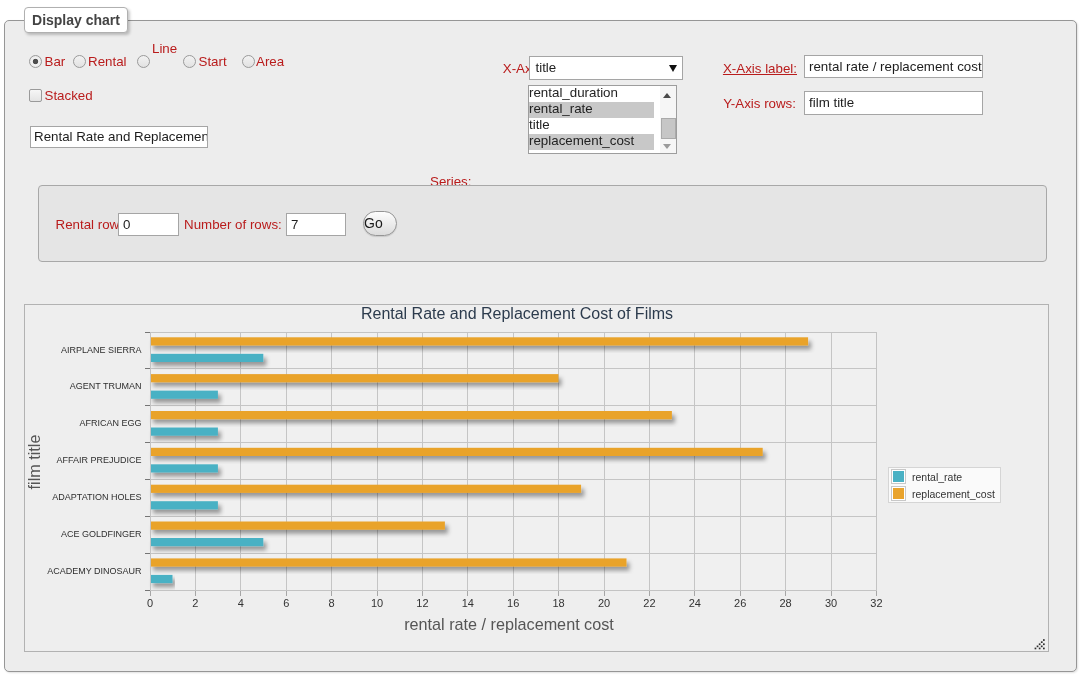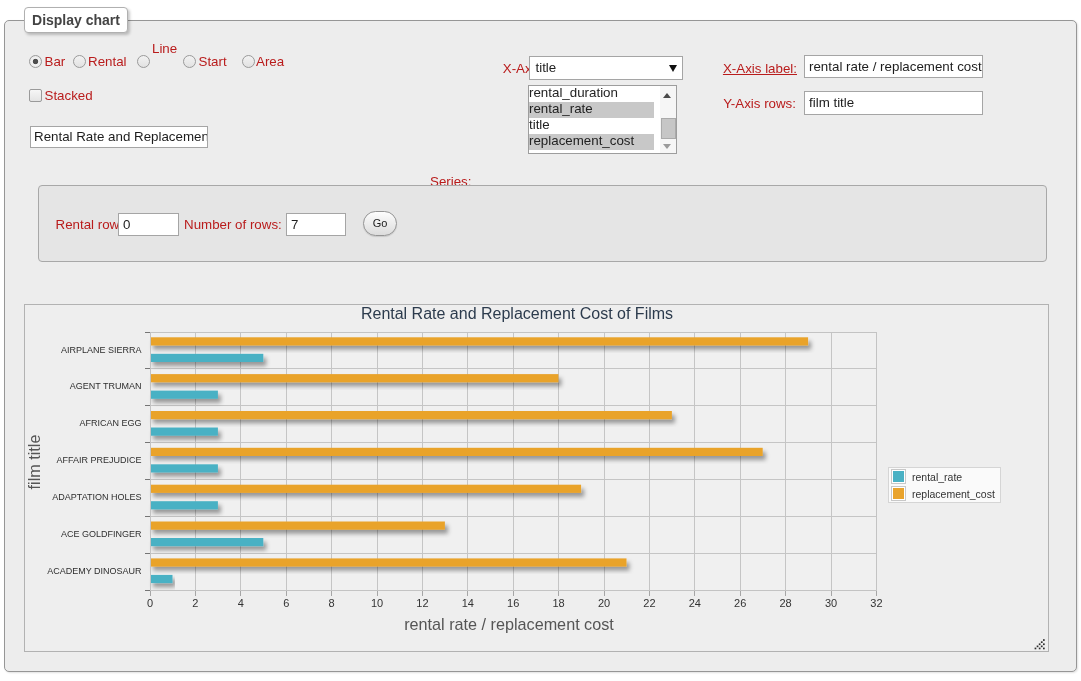--- a/index.html
+++ b/index.html
@@ -7,21 +7,21 @@
 .abs{position:absolute;}
 #fieldset{left:4px;top:20px;width:1071px;height:650px;border:1px solid #969696;border-radius:5px;background:#EDEDED;box-shadow:1px 1px 2px rgba(0,0,0,.12);}
 #legendtab{left:24px;top:7px;width:102px;height:24px;background:#fff;border:1px solid #b0b0b0;border-radius:4px;box-shadow:2px 2px 3px rgba(0,0,0,.22);line-height:24px;text-align:center;font-weight:bold;font-size:14px;color:#444;}
 .radio{width:11px;height:11px;border:1px solid #9a9a9a;border-radius:50%;background:linear-gradient(#f2f2f2,#e2e2e2);}
 .radio.sel{background:radial-gradient(circle at 50% 50%, #4d4d4d 0 2.3px, #f2f2f2 3.1px, #e2e2e2 100%);}
 .checkbox{width:11px;height:11px;border:1px solid #9a9a9a;border-radius:2px;background:linear-gradient(#f6f6f6,#e4e4e4);}
 .lbl{line-height:14px;color:#b91c1c;}
 .inp{background:#fff;border:1px solid #a5a5a5;overflow:hidden;white-space:nowrap;color:#1d1d1d;}
 .inp span{display:block;}
 #startbox{left:38px;top:185px;width:1007px;height:75px;background:#e5e5e5;border:1px solid #a8a8a8;border-radius:4px;}
-#gobtn{left:363px;top:211px;width:32px;height:23px;border:1px solid #949494;border-radius:13px;background:linear-gradient(#fdfdfd,#dcdcdc);font-size:11px;color:#1a1a1a;text-align:center;line-height:23px;box-shadow:0 1px 1px rgba(0,0,0,.12);}
+#gobtn{left:363px;top:211px;width:32px;height:23px;border:1px solid #949494;border-radius:13px;background:linear-gradient(#fdfdfd,#dcdcdc);font-size:14px;color:#1a1a1a;text-align:left;line-height:23px;box-shadow:0 1px 1px rgba(0,0,0,.12);}
 #chartbox{left:24px;top:304px;width:1022.5px;height:345.5px;border:1px solid #b2b2b2;background:#eeeeee;}
 #serlist{left:528px;top:85px;width:147px;height:67px;background:#fff;border:1px solid #9d9d9d;overflow:hidden;}
 .opt{height:16.1px;line-height:13.5px;padding-left:0;width:124.5px;white-space:nowrap;}
 .opt.sel{background:#c8c8c8;}
 #serscroll{position:absolute;right:0;top:0;width:16.5px;height:67px;background:#f6f6f6;}
 .tri-up{width:0;height:0;border-left:4.5px solid transparent;border-right:4.5px solid transparent;border-bottom:5px solid #4a4a4a;position:absolute;left:3.5px;top:6.5px;}
 .tri-dn{width:0;height:0;border-left:4.5px solid transparent;border-right:4.5px solid transparent;border-top:5px solid #9b9b9b;position:absolute;left:3.5px;bottom:4px;}
 #serthumb{position:absolute;left:1.5px;top:32px;width:12.5px;height:19px;background:#c6c6c6;border:1px solid #aaa;}
 #xsel{left:529px;top:56px;width:151.5px;height:22px;background:#fff;border:1px solid #a5a5a5;}
 #xsel .txt{position:absolute;left:5.5px;top:4px;line-height:14px;}

